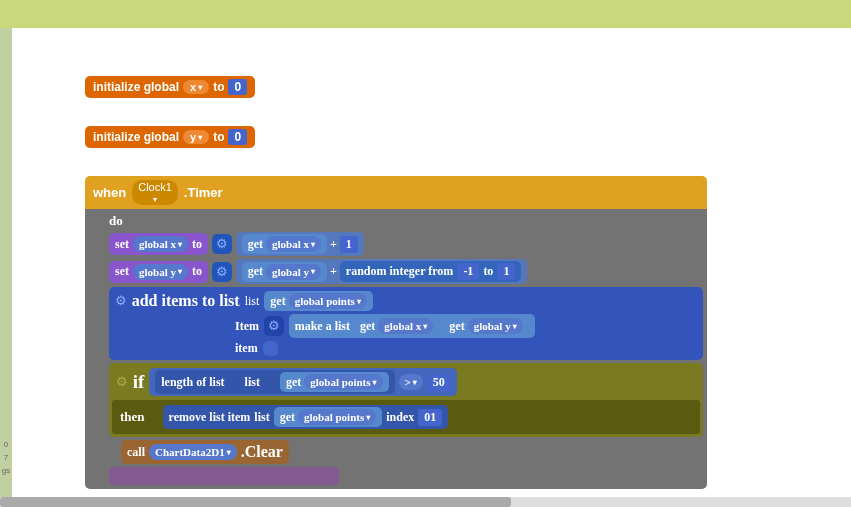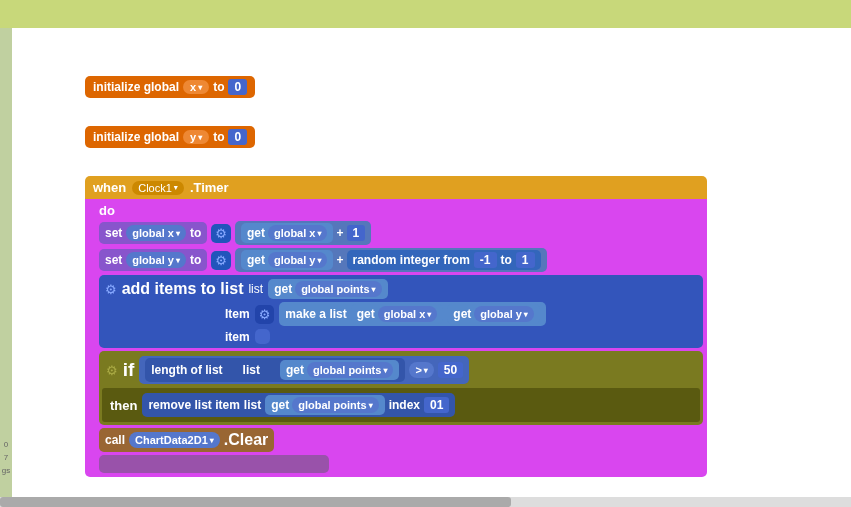--- a/index.html
+++ b/index.html
@@ -117,20 +117,21 @@
 
     .clock-pill {
       display: inline-flex;
       align-items: center;
       background: #cc8800;
       border-radius: 10px;
       padding: 1px 6px;
       color: white;
       font-size: 11px;
       gap: 2px;
+      flex-direction: column;
     }
 
     .init-block {
       background: #dd6600;
       border-radius: 5px;
       display: inline-flex;
       align-items: center;
       gap: 4px;
       padding: 3px 8px;
       color: white;
@@ -274,21 +275,21 @@
 
     <div style="background: #e0a020; border-radius: 5px 5px 0 0; padding: 4px 8px; display: flex; align-items: center; gap: 6px;">
       <span style="color: white; font-weight: bold; font-size: 13px;">when</span>
       <span class="clock-pill">
         <span>Clock1</span>
         <span class="dropdown-arrow">▾</span>
       </span>
       <span style="color: white; font-weight: bold; font-size: 13px;">.Timer</span>
     </div>
 
-    <div style="background: #d946ef; padding: 4px 4px 4px 14px; border-radius: 0 0 5px 5px;">
+    <div style="background: #737373; padding: 4px 4px 4px 24px; border-radius: 0 0 5px 5px; font-family: Liberation Serif, serif;">
       <div style="color: white; font-weight: bold; font-size: 13px; margin-bottom: 3px;">do</div>
 
       <div class="inner-block-row">
         <div class="set-block">
           <span>set</span>
           <span class="dropdown-pill">
             <span>global x</span>
             <span class="dropdown-arrow">▾</span>
           </span>
           <span>to</span>
@@ -399,40 +400,40 @@
             </div>
             <span class="dropdown-pill">
               <span>&gt;</span>
               <span class="dropdown-arrow">▾</span>
             </span>
             <span class="blue-num">50</span>
           </div>
         </div>
 
         <div style="background: #5a5a10; margin-top: 2px; border-radius: 3px; padding: 3px 4px;">
-          <div style="display: flex; align-items: center; gap: 5px; padding: 2px 4px;">
+          <div style="display: flex; align-items: center; gap: 18px; padding: 2px 4px;">
             <span style="color: white; font-weight: bold; font-size: 13px;">then</span>
             <div class="remove-block">
               <span>remove list item</span>
               <span style="color: white; font-size: 12px;">list</span>
               <div class="get-block">
                 <span>get</span>
                 <span class="dropdown-pill">
                   <span>global points</span>
                   <span class="dropdown-arrow">▾</span>
                 </span>
               </div>
               <span>index</span>
               <span class="blue-num">01</span>
             </div>
           </div>
         </div>
       </div>
 
-      <div style="display: flex; align-items: center; gap: 4px; margin: 3px 0; text-align: center;">
+      <div style="display: flex; align-items: center; gap: 4px; margin: 3px 12px; text-align: center;">
         <div class="call-block">
           <span>call</span>
           <span class="dropdown-pill">
             <span>ChartData2D1</span>
             <span class="dropdown-arrow">▾</span>
           </span>
           <span style="color: white; font-weight: bold; font-size: 16px;">.Clear</span>
         </div>
       </div>
 

